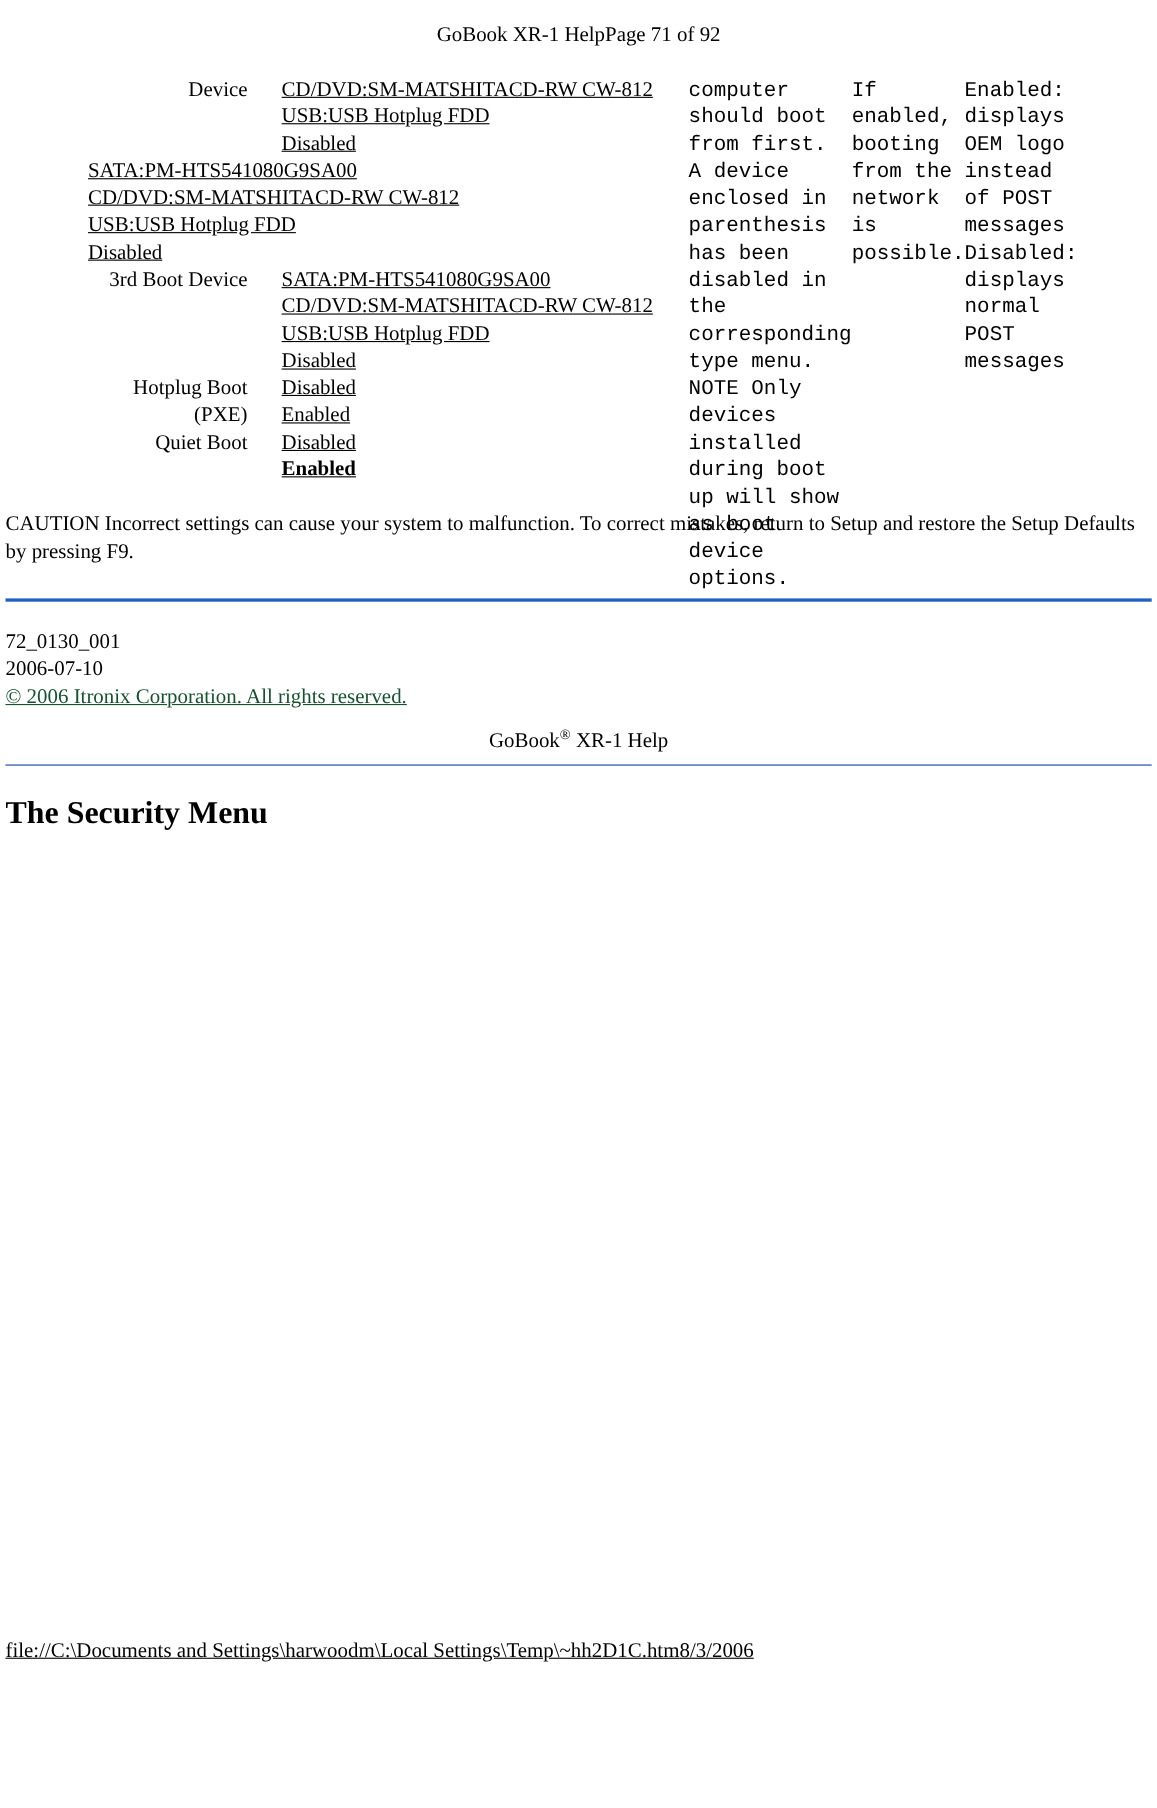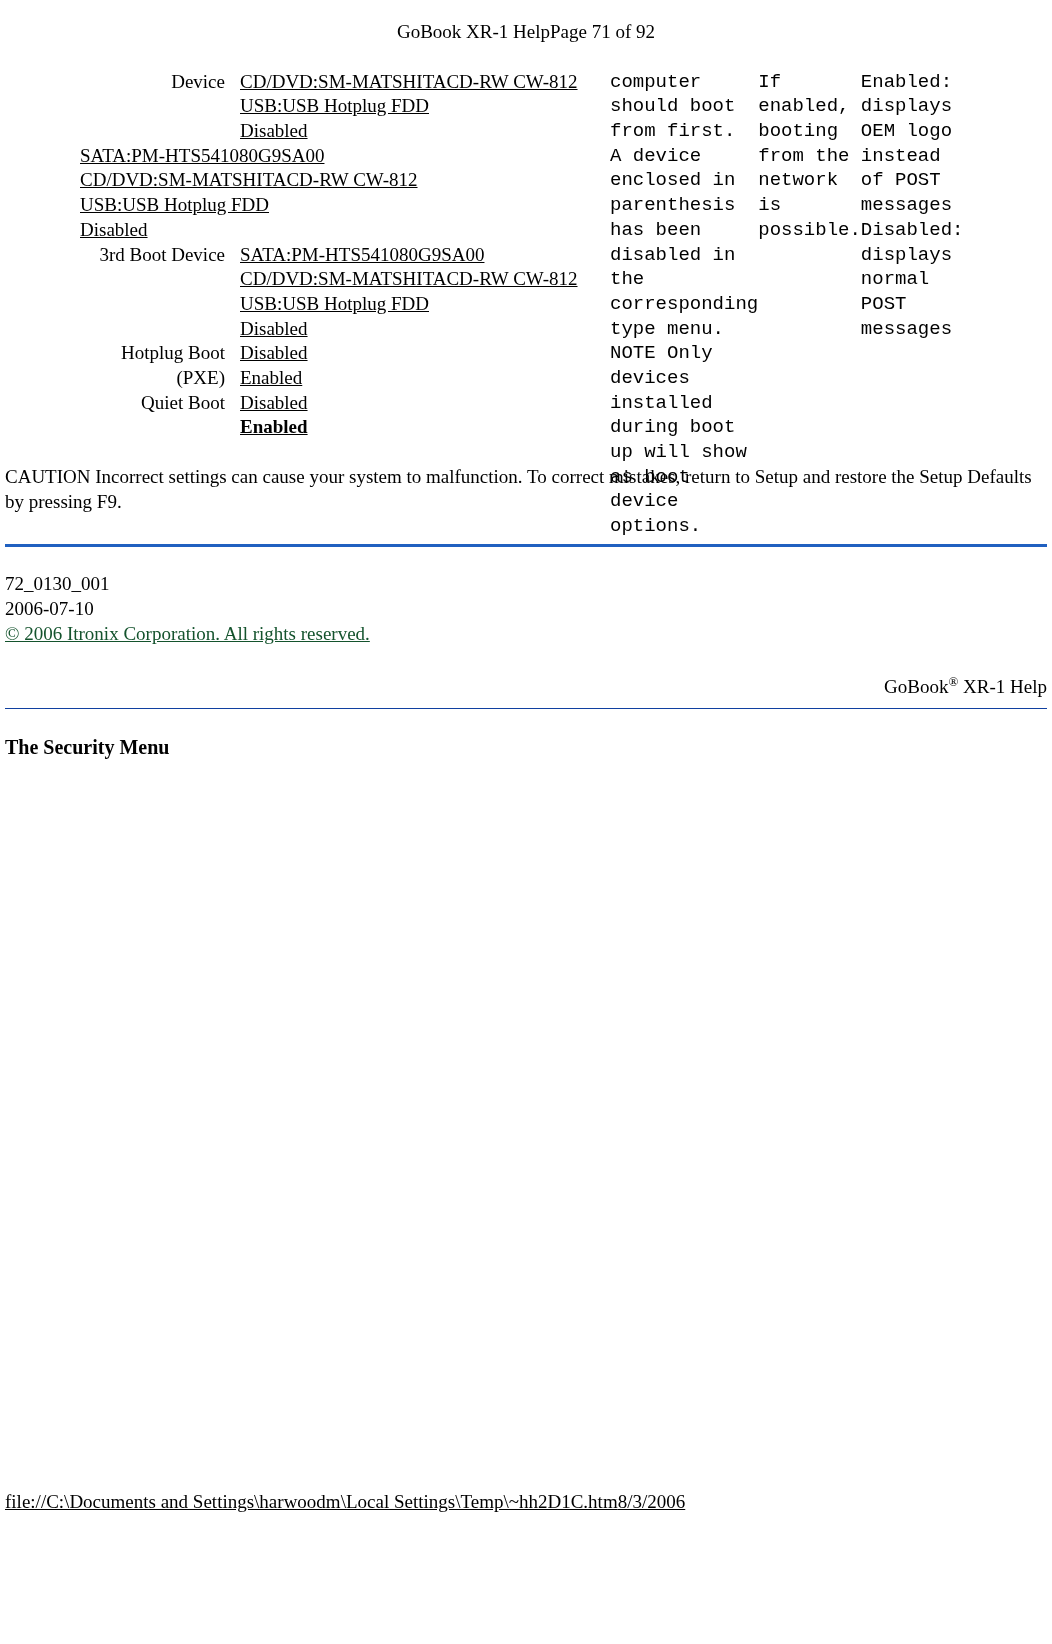--- a/index.html
+++ b/index.html
@@ -31,20 +31,21 @@
     .col-mid {
       width: 350px;
       text-decoration: underline;
     }
     .col-right {
       width: 280px;
       margin-left: 20px;
     }
     .row {
       display: flex;
+      gap: 16px;
     }
     .right-section {
       display: flex;
       flex-direction: row;
       font-family: Liberation Mono, monospace;
     }
     .caution {
       margin-top: 25px;
     }
     .hr-thick {
@@ -57,29 +58,29 @@
       border: none;
       border-top: 1px solid #1040A0;
       margin-top: 8px;
       margin-bottom: 25px;
     }
     .link {
       color: #14532d;
       text-decoration: underline;
     }
     .go-book-label {
-      text-align: right;
-      margin-top: 28px;
+      text-align: center;
+      margin-top: 14px;
     }
     .sup {
       font-size: 13px;
       vertical-align: super;
     }
     h2.section-header {
-      font-size: 20px;
+      font-size: 29px;
       font-weight: bold;
       margin-top: 0;
     }
     .footer {
       display: flex;
       justify-content: flex-start;
       padding: 0 17px 20px 5px;
       margin-top: 730px;
       text-decoration: underline;
     }

